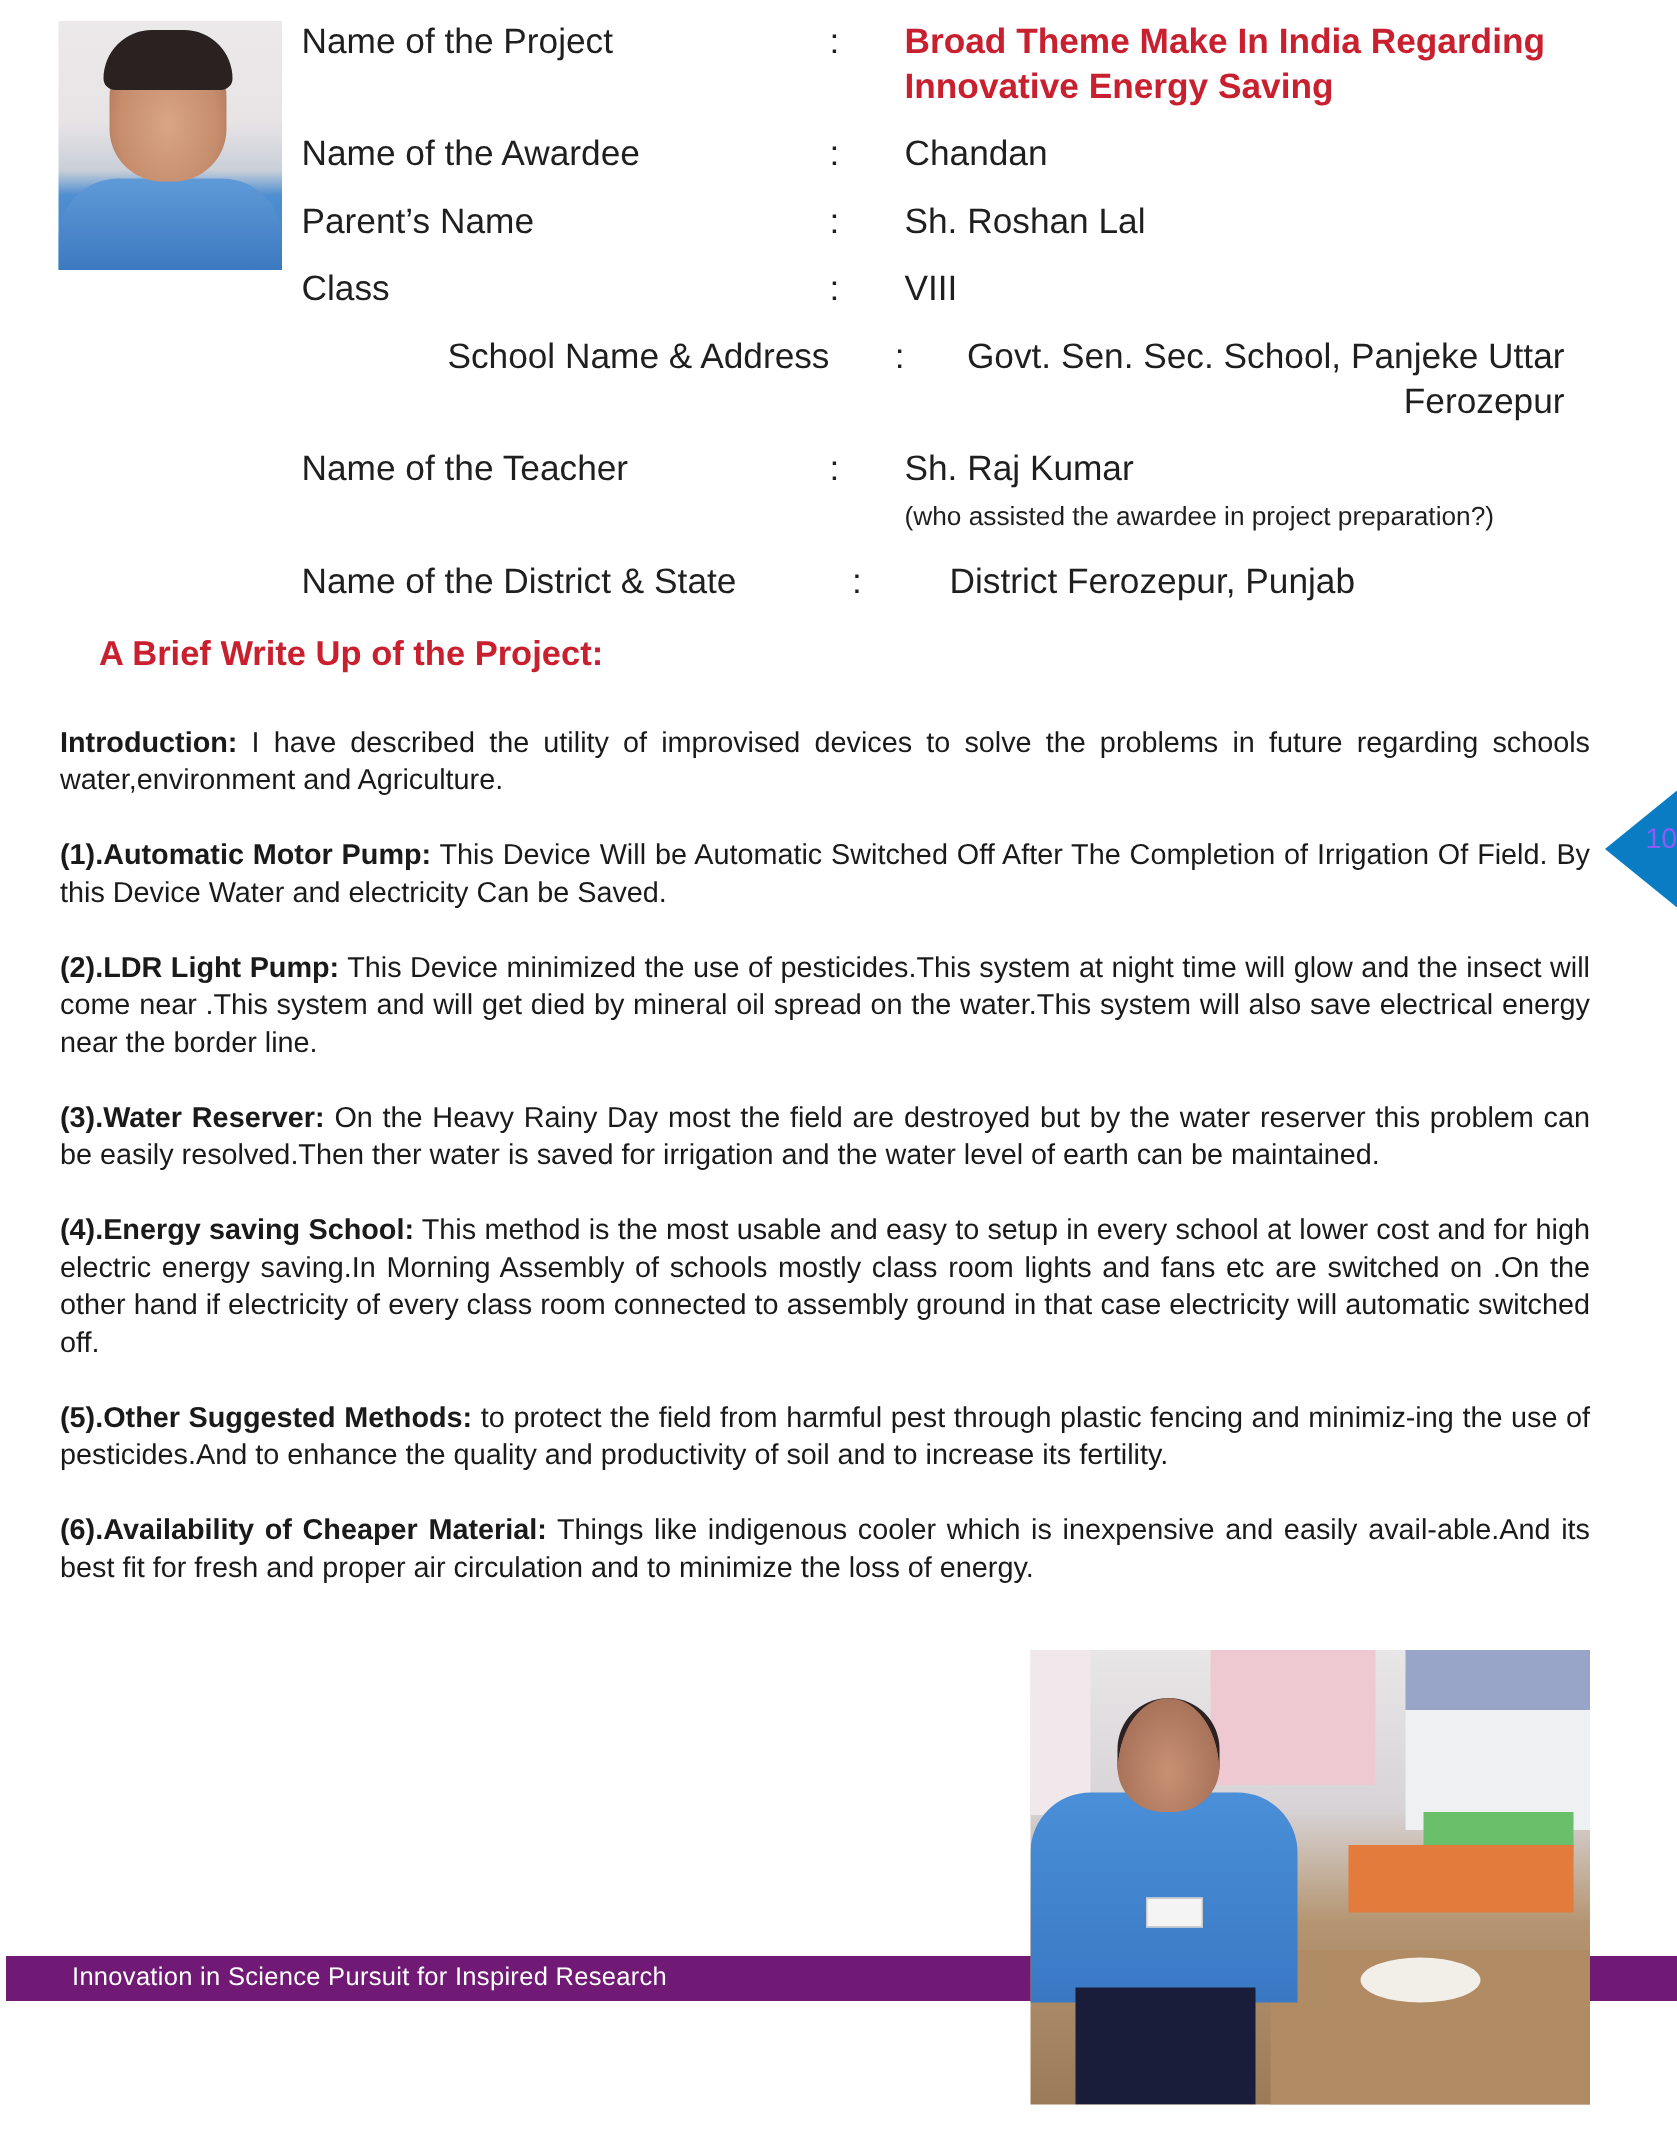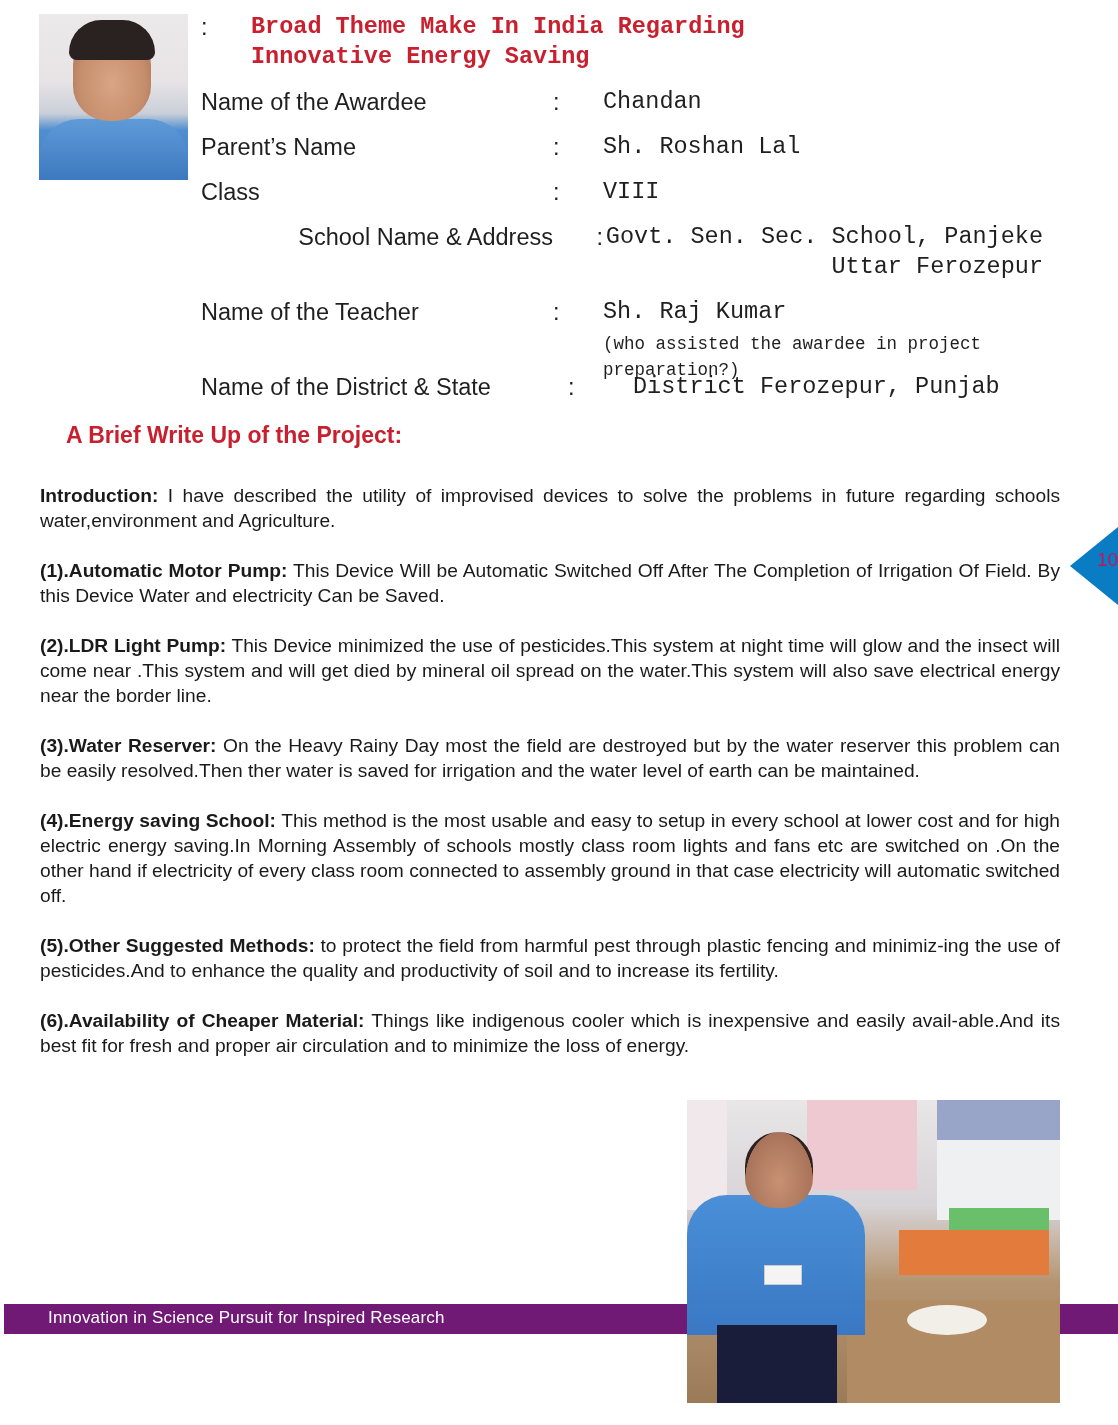--- a/index.html
+++ b/index.html
@@ -26,42 +26,42 @@
   .portrait .shirt {
     position: absolute; left: 0; top: 105px; width: 149px; height: 61px;
     background: linear-gradient(180deg, #5f9ad8, #3d79c0);
     border-radius: 40px 40px 0 0;
   }
   
   .info { position: absolute; left: 201px; top: 12px; width: 900px; }
   .row { position: absolute; left: 0; display: flex; font-size: 23.5px; line-height: 30px; }
   .row .label { width: 352px; color: #1f1f1f; }
   .row .colon { width: 50px; color: #1f1f1f; }
-  .row .value { width: 500px; color: #1f1f1f; font-family: Liberation Mono, monospace; }
+  .row .value { width: 500px; color: #1f1f1f; }
   .row .value.title { color: #c8202f; font-weight: bold; font-size: 23.5px; }
   .row .value .note { display: block; font-size: 17.5px; line-height: 26px; margin-top: 4px; }
 
   .section-heading {
     position: absolute; left: 40px; top: 422px;
     color: #c8202f; font-weight: bold; font-size: 23px; margin-left: 26px;
   }
   .writeup { position: absolute; left: 40px; top: 483px; width: 1020px; }
   .para {
     font-size: 19.2px; line-height: 25px; text-align: justify; margin: 0 0 25px 0;
     color: #1a1a1a;
   }
   .para b { font-weight: bold; }
 
   
   .page-tab {
     position: absolute; left: 1070px; top: 527px; width: 48px; height: 78px;
   }
   .page-tab svg { position: absolute; left: 0; top: 0; }
   .page-tab .num {
-    position: absolute; left: 27px; top: 22px; color: #be185d; font-size: 19px;
+    position: absolute; left: 27px; top: 22px; color: #8b5cf6; font-size: 19px;
   }
 
   
   .footer-band {
     position: absolute; left: 4px; top: 1304px; width: 1118px; height: 30px;
     background: #701a75;
   }
   .footer-band .text {
     position: absolute; left: 44px; top: 4px; color: #ffffff; font-size: 17px;
     letter-spacing: 0.2px;
@@ -96,20 +96,21 @@
 <body>
 
 <div class="portrait">
   <div class="shirt"></div>
   <div class="head"></div>
   <div class="hair"></div>
 </div>
 
 <div class="info">
   <div class="row" style="top:0px;">
+    <span class="label">Name of the Project</span>
     <span class="colon">:</span>
     <span class="value title">Broad Theme Make In India Regarding Innovative Energy Saving</span>
   </div>
   <div class="row" style="top:75px;">
     <span class="label">Name of the Awardee</span>
     <span class="colon">:</span>
     <span class="value">Chandan</span>
   </div>
   <div class="row" style="top:120px;">
     <span class="label">Parent’s Name</span>

